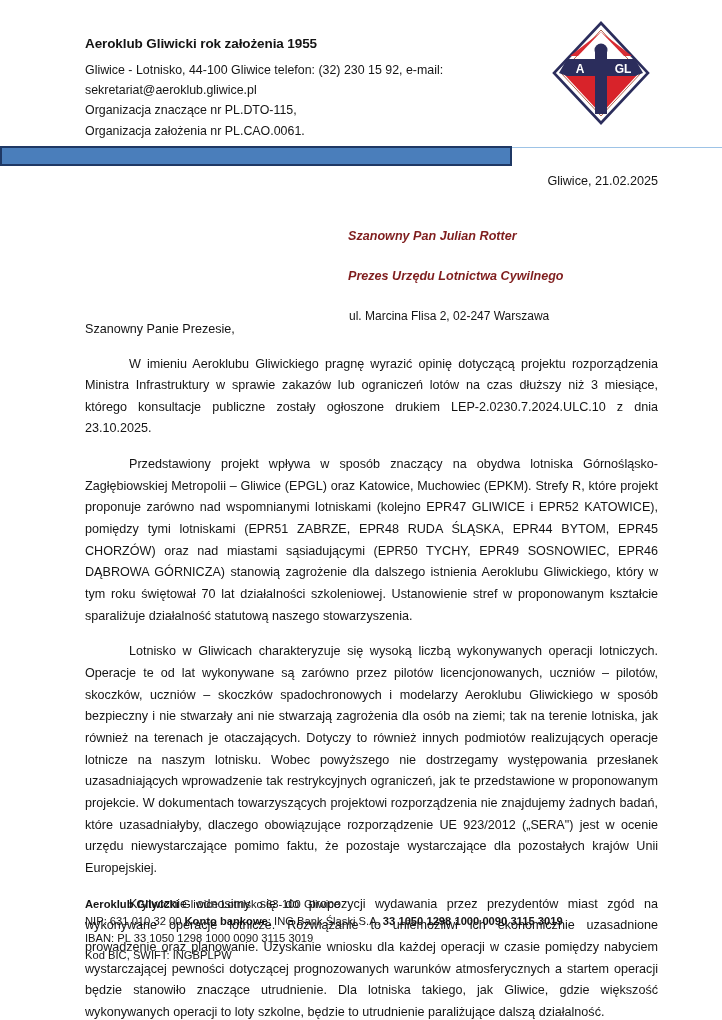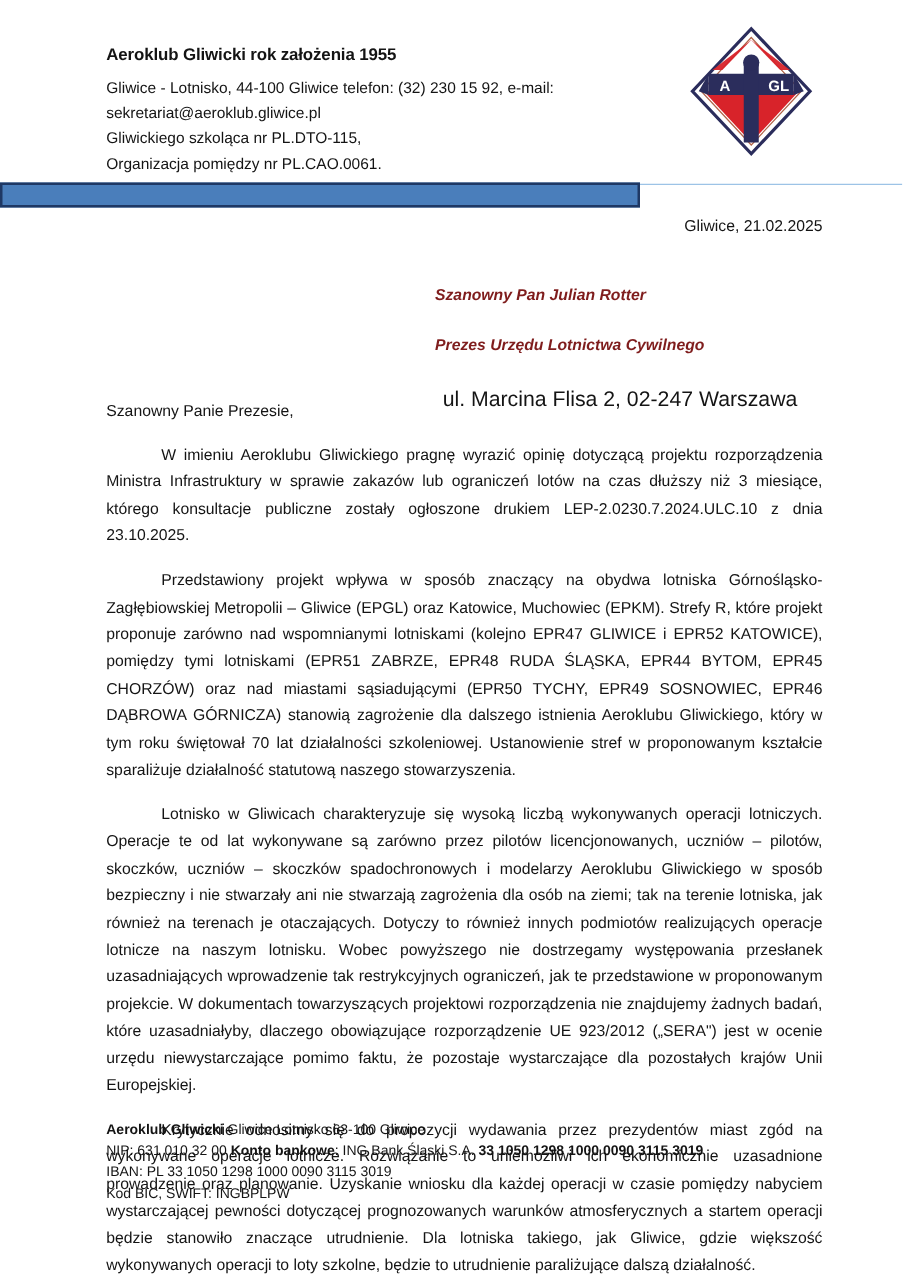--- a/index.html
+++ b/index.html
@@ -89,25 +89,25 @@
   .addressee .ad-name,
   .addressee .ad-role {
     font-size: 12.6px;
     font-weight: bold;
     color: #7f1d1d;
     margin: 0 0 24px 0;
     line-height: 1.3;
     font-style: italic;
   }
   .addressee .ad-addr {
-    font-size: 17px;
+    font-size: 12px;
     color: #141414;
     margin: 1px;
     line-height: 1.3;
-    text-align: center;
+    text-align: left;
     padding-right: 24px;
   }
 
   
   .body-block {
     position: absolute;
     left: 85px;
     top: 320px;
     width: 573px;
   }
@@ -144,22 +144,22 @@
 </style>
 </head>
 <body>
 
 <div class="page">
 
   <div class="letterhead">
     <div class="org-title">Aeroklub Gliwicki rok założenia 1955</div>
     <div class="org-line">Gliwice - Lotnisko, 44-100 Gliwice telefon: (32) 230 15 92, e-mail:</div>
     <div class="org-line">sekretariat@aeroklub.gliwice.pl</div>
-    <div class="org-line">Gliwickiego szkoląca nr PL.DTO-115,</div>
-    <div class="org-line">Organizacja pomiędzy nr PL.CAO.0061.</div>
+    <div class="org-line">Organizacja znaczące nr PL.DTO-115,</div>
+    <div class="org-line">Organizacja założenia nr PL.CAO.0061.</div>
   </div>
 
   <div class="logo-wrap">
     <svg width="104" height="110" viewBox="0 0 104 110">
 
       <polygon points="52,5 99,55 52,105 5,55" fill="#ffffff" stroke="#2b2d5c" stroke-width="2.6"></polygon>
 
       <polygon points="52,12 92,55 52,98 12,55" fill="#ffffff" stroke="#b0644a" stroke-width="1"></polygon>
 
       <polygon points="14,55 52,55 52,96" fill="#d8232a"></polygon>

